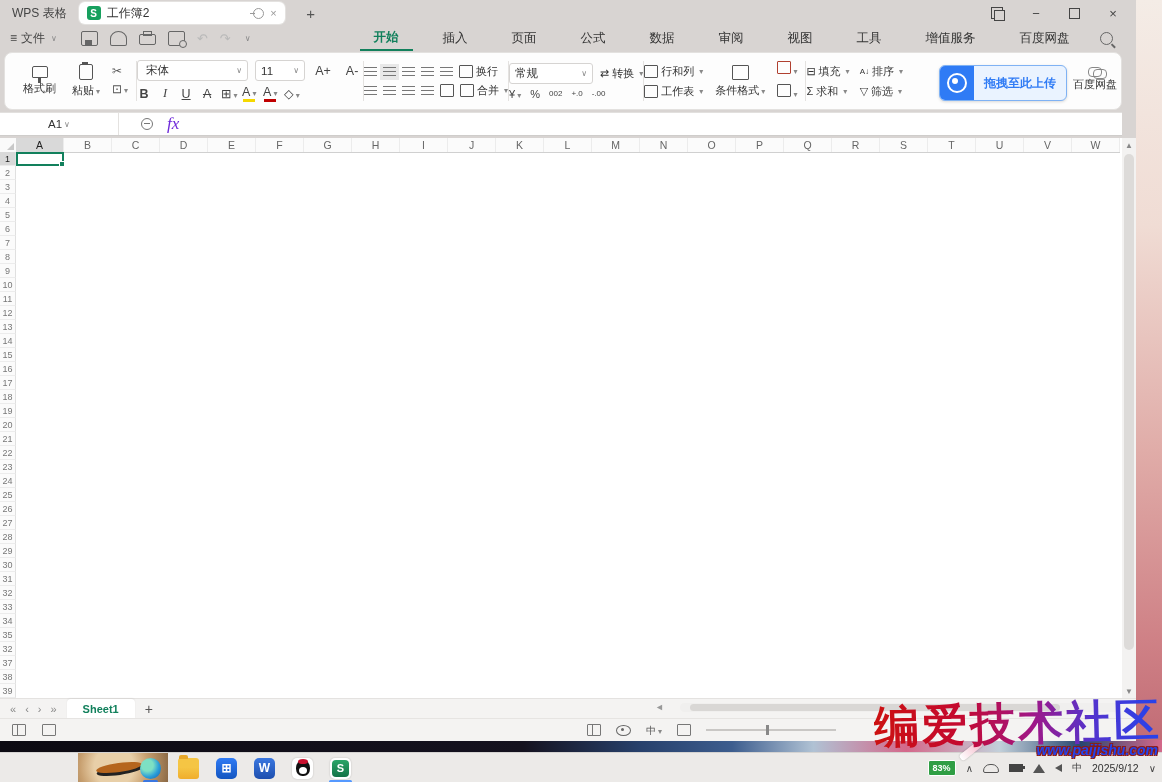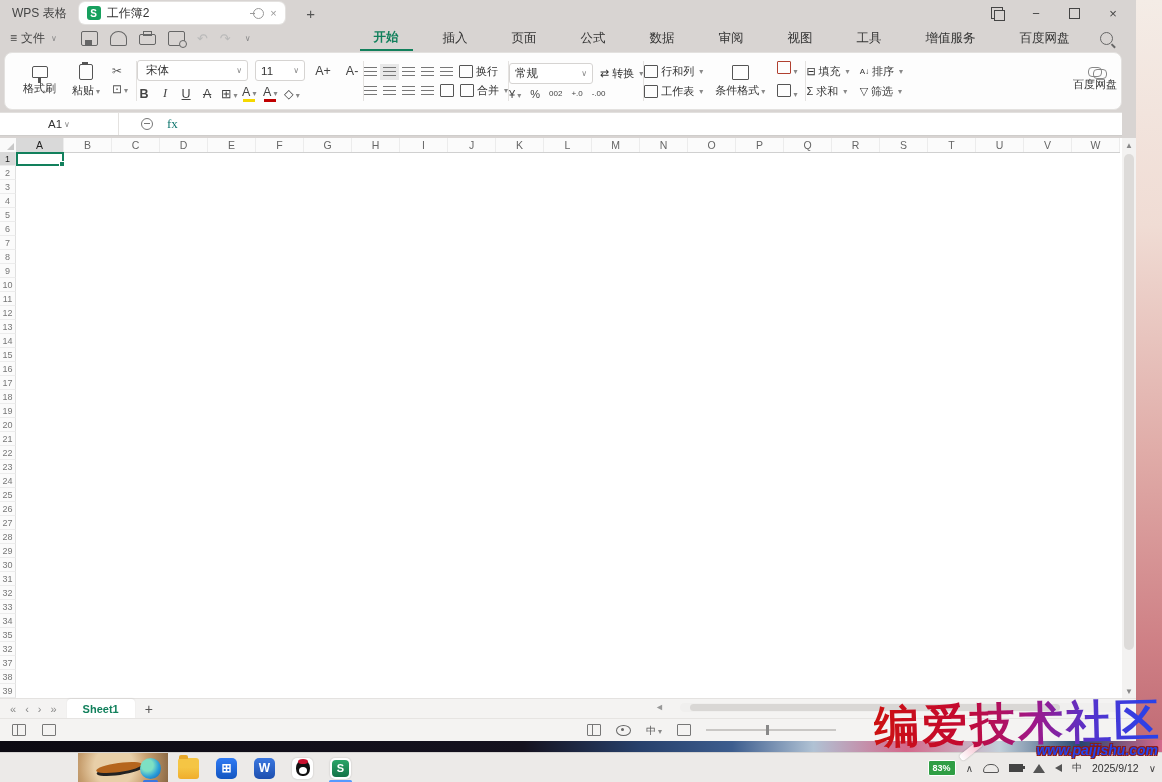--- a/index.html
+++ b/index.html
@@ -84,21 +84,21 @@
   .upload-text{padding:0 10px;color:#2f7bf5;font-size:12px;font-weight:bold;white-space:nowrap;}
   .baidu-side{position:absolute;right:4px;top:14px;display:flex;flex-direction:column;align-items:center;font-size:11px;color:#333;}
   .link-ico{width:12px;height:8px;border:1.3px solid #888;border-radius:4px;position:relative;}
   .link-ico::after{content:"";position:absolute;left:4px;top:1px;width:12px;height:8px;border:1.3px solid #888;border-radius:4px;}
   
   .formula{position:absolute;left:0;top:112px;width:1122px;height:22px;background:#fff;
     border-top:1px solid #e2e0de;border-bottom:1px solid #cfcdcb;display:flex;align-items:center;}
   .namebox{width:118px;height:100%;display:flex;align-items:center;justify-content:center;
     border-right:1px solid #e4e2e0;font-size:11.5px;color:#333;}
   .fx-zone{display:flex;align-items:center;gap:14px;padding-left:22px;color:#555;}
-  .fx{font-family:"Liberation Serif",serif;font-size:13px;color:#0f766e;}
+  .fx{font-style:italic;font-family:"Liberation Serif",serif;font-size:17px;color:#6d28d9;}
   .zoomico{width:10px;height:10px;border:1.3px solid #777;border-radius:50%;position:relative;}
   .zoomico::before{content:"";position:absolute;left:2px;top:4px;width:6px;height:1.2px;background:#777;}
   
   .grid{position:absolute;left:0;top:138px;width:1122px;height:560px;background:#fff;}
   .corner{position:absolute;left:0;top:0;width:16px;height:14px;background:#fafafa;border-right:1px solid #e0e0e0;border-bottom:1px solid #d0d0d0;}
   .corner::after{content:"";position:absolute;right:2px;bottom:2px;border-left:7px solid transparent;border-bottom:7px solid #c8c8c8;}
   .colheads{position:absolute;left:16px;top:0;height:14px;display:flex;border-bottom:1px solid #d0d0d0;}
   .col-h{width:48px;box-sizing:border-box;border-right:1px solid #ececec;font-size:10.5px;color:#666;
     display:flex;align-items:center;justify-content:center;background:#fbfbfb;}
   .col-h.sel{background:#d9d9d9;color:#222;}
@@ -363,20 +363,26 @@
             <span>排序</span>
             <span class="ddarrow">▾</span>
           </span>
         <span class="lblbtn">
             <span>▽</span>
             <span>筛选</span>
             <span class="ddarrow">▾</span>
           </span>
       </div>
 
+      <div class="upload-bubble">
+        <span class="upload-logo">
+            <span class="tri"></span>
+          </span>
+        <span class="upload-text">拖拽至此上传</span>
+      </div>
       <div class="baidu-side">
         <span class="link-ico"></span>
         <span>百度网盘</span>
       </div>
     </div>
 
     <div class="formula">
       <div class="namebox">
         <span>A1</span>
         <span class="ddarrow">∨</span>

